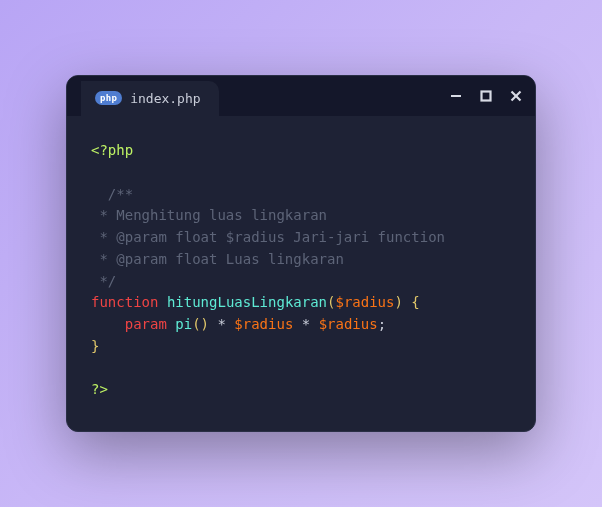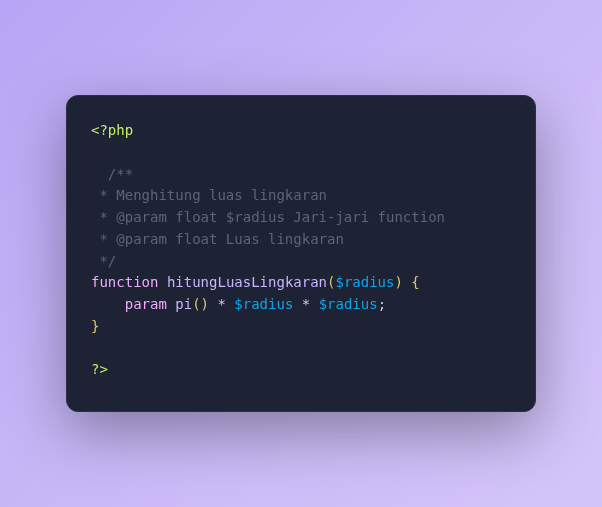--- a/index.html
+++ b/index.html
@@ -47,32 +47,56 @@
   .ctrl svg { stroke: #d8dbe5; stroke-width: 2.2; fill: none; }
   .code {
     padding: 24px 24px 30px 24px;
     font-size: 14px;
     line-height: 1.55;
     color: #aab0c3;
     white-space: pre;
   }
   .t-tag { color: #bef264; }
   .t-comment { color: #5d6478; }
-  .t-keyword { color: #f0abfc; margin-top: 7px; }
-  .t-func { color: #c4b5fd; text-align: center; }
+  .t-keyword { color: #ef4444; margin-top: 7px; }
+  .t-func { color: #5eead4; text-align: center; }
   .t-paren { color: #e0c76a; }
-  .t-var { color: #0ea5e9; margin-top: 35px; }
+  .t-var { color: #f97316; margin-top: 35px; }
   .t-punct { color: #c9cdd9; }
   .t-brace { color: #e0c76a; }
   .t-op { color: #c9cdd9; }
 </style>
 </head>
 <body>
 
 <div class="window">
+  <div class="titlebar">
+    <div class="tab">
+      <span class="php-badge">php</span>
+      <span>index.php</span>
+    </div>
+    <div class="controls">
+      <div class="ctrl">
+        <svg viewBox="0 0 14 14" width="14" height="14">
+            <line x1="2" y1="7" x2="12" y2="7"></line>
+          </svg>
+      </div>
+      <div class="ctrl">
+        <svg viewBox="0 0 14 14" width="14" height="14">
+            <rect x="2.5" y="2.5" width="9" height="9"></rect>
+          </svg>
+      </div>
+      <div class="ctrl">
+        <svg viewBox="0 0 14 14" width="14" height="14">
+            <line x1="2.5" y1="2.5" x2="11.5" y2="11.5"></line>
+            <line x1="11.5" y1="2.5" x2="2.5" y2="11.5"></line>
+          </svg>
+      </div>
+    </div>
+  </div>
   <div class="code"><span class="t-tag">&lt;?php</span>
 
 <span class="t-comment">  /**</span>
 <span class="t-comment"> * Menghitung luas lingkaran</span>
 <span class="t-comment"> * @param float $radius Jari-jari function</span>
 <span class="t-comment"> * @param float Luas lingkaran</span>
 <span class="t-comment"> */</span>
 <span class="t-keyword">function</span> <span class="t-func">hitungLuasLingkaran</span><span class="t-paren">(</span><span class="t-var">$radius</span><span class="t-paren">)</span> <span class="t-brace">{</span>
     <span class="t-keyword">param</span> <span class="t-func">pi</span><span class="t-paren">()</span><span class="t-op"> * </span><span class="t-var">$radius</span><span class="t-op"> * </span><span class="t-var">$radius</span><span class="t-punct">;</span>
 <span class="t-brace">}</span>

